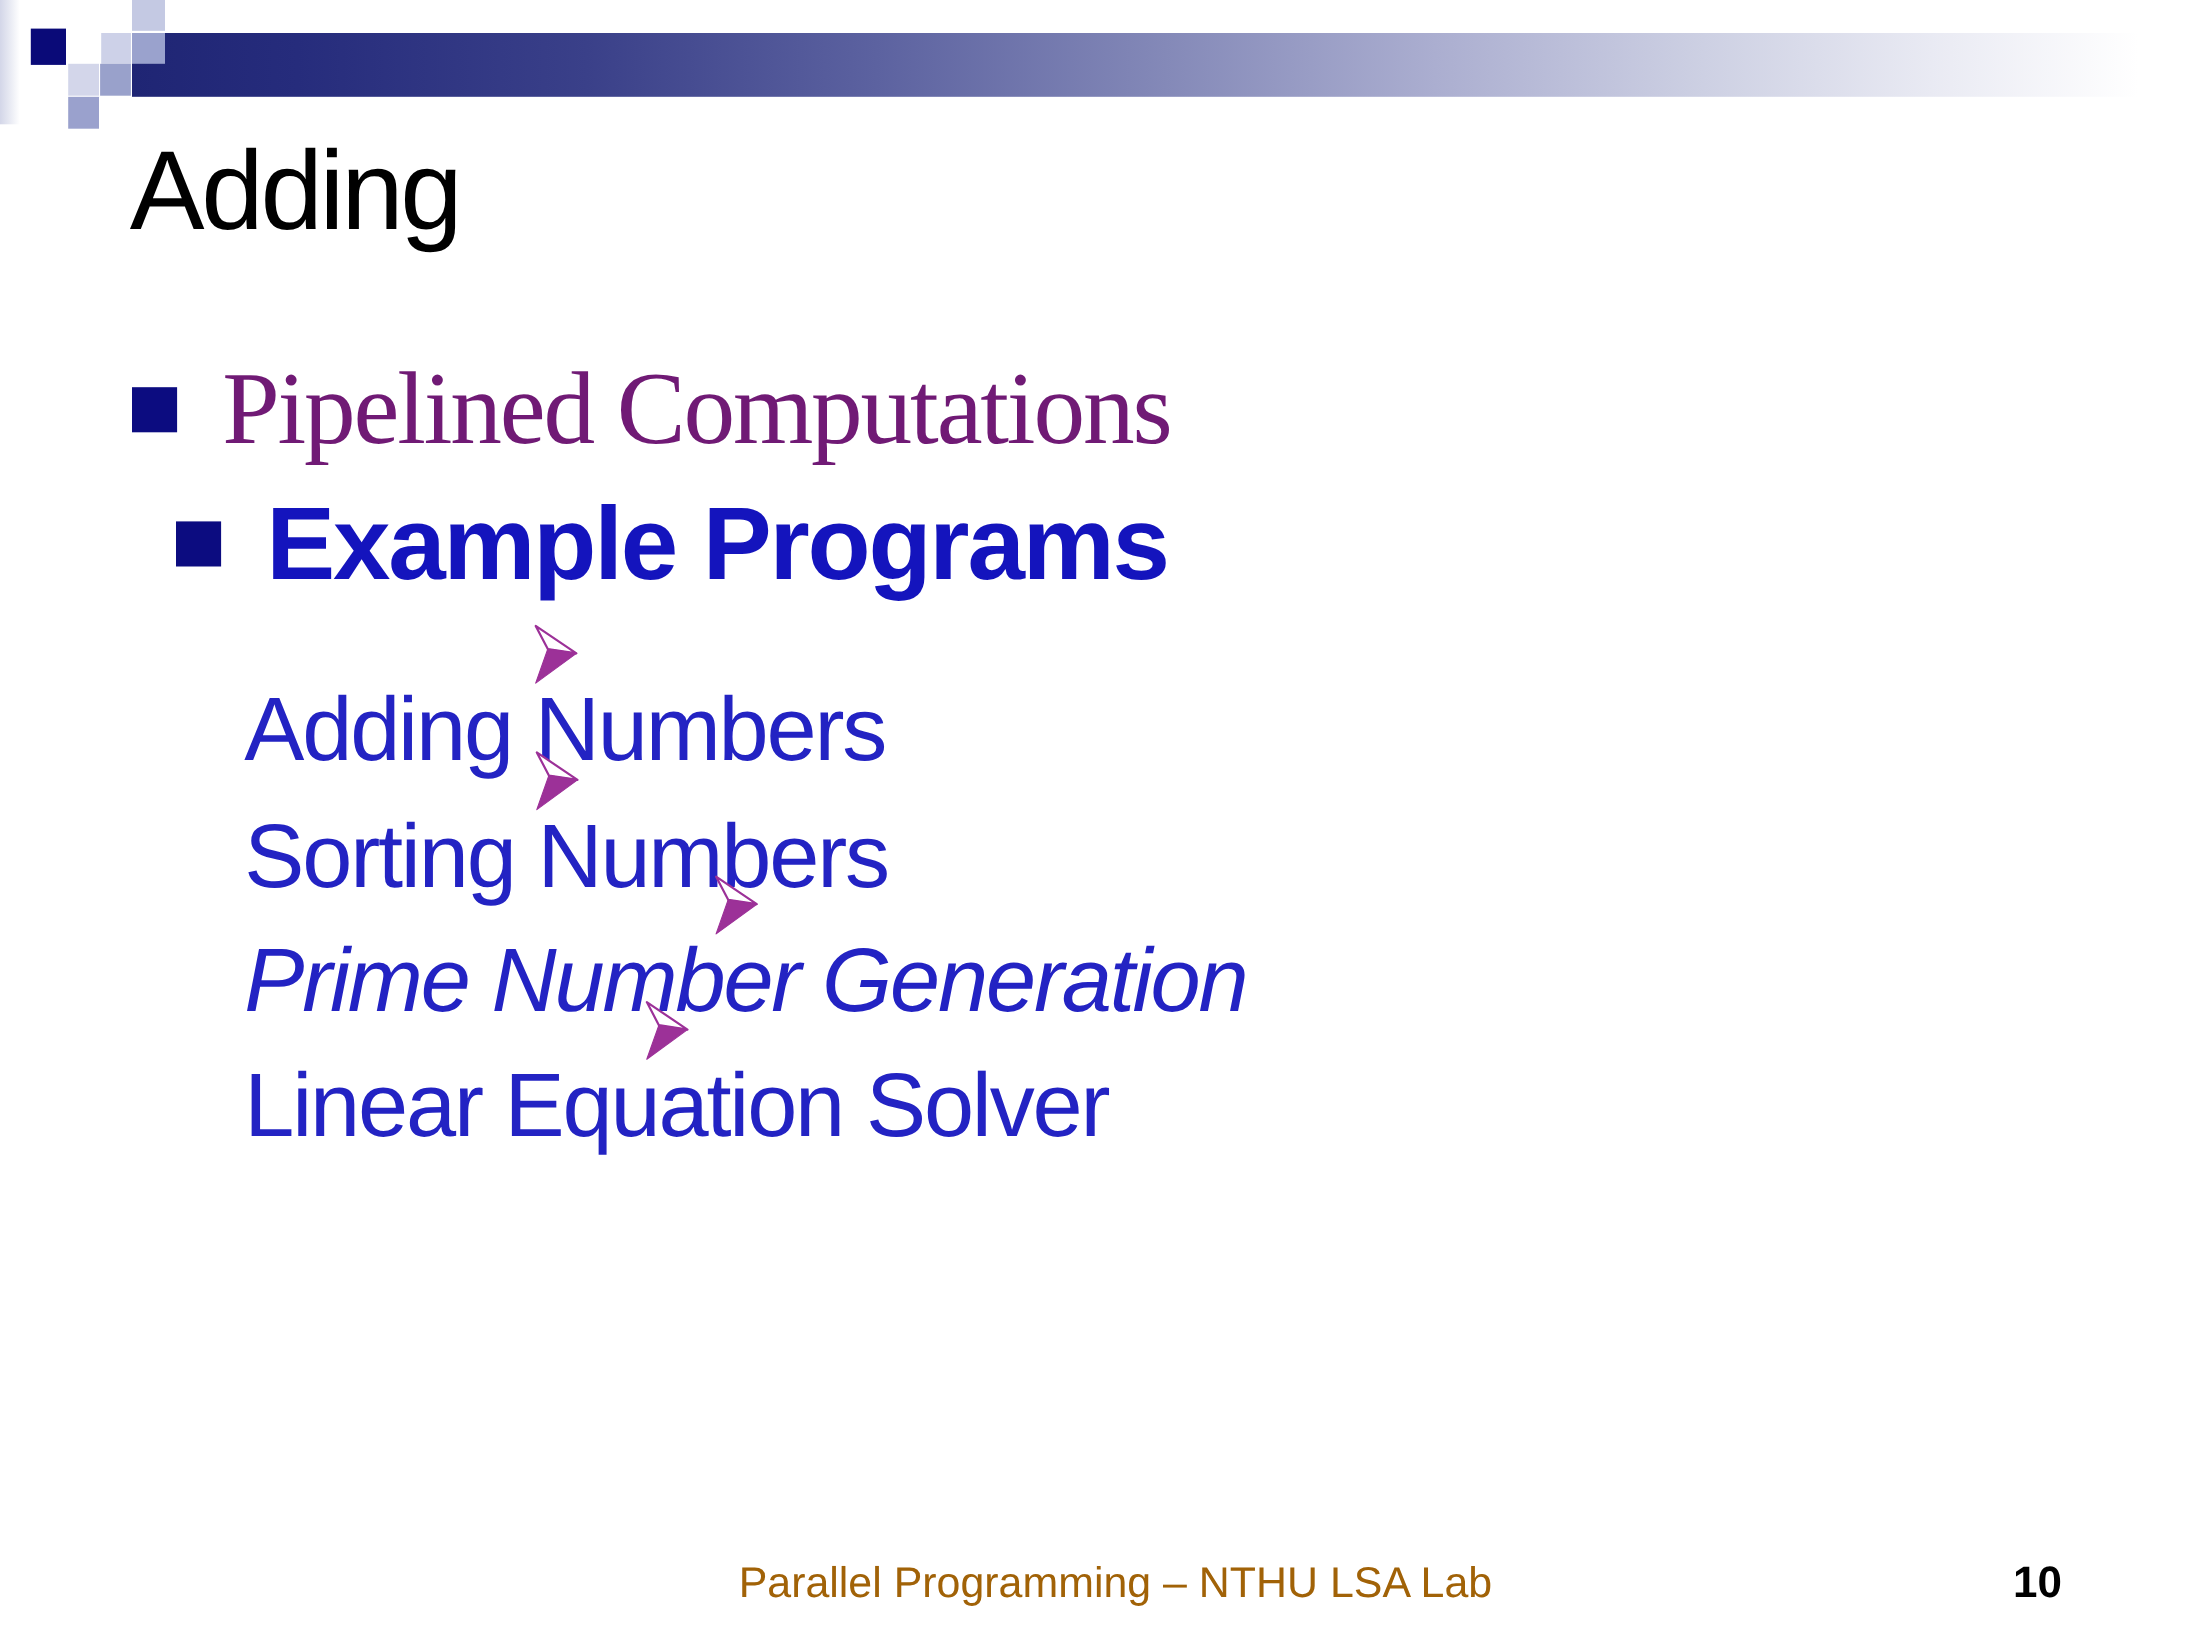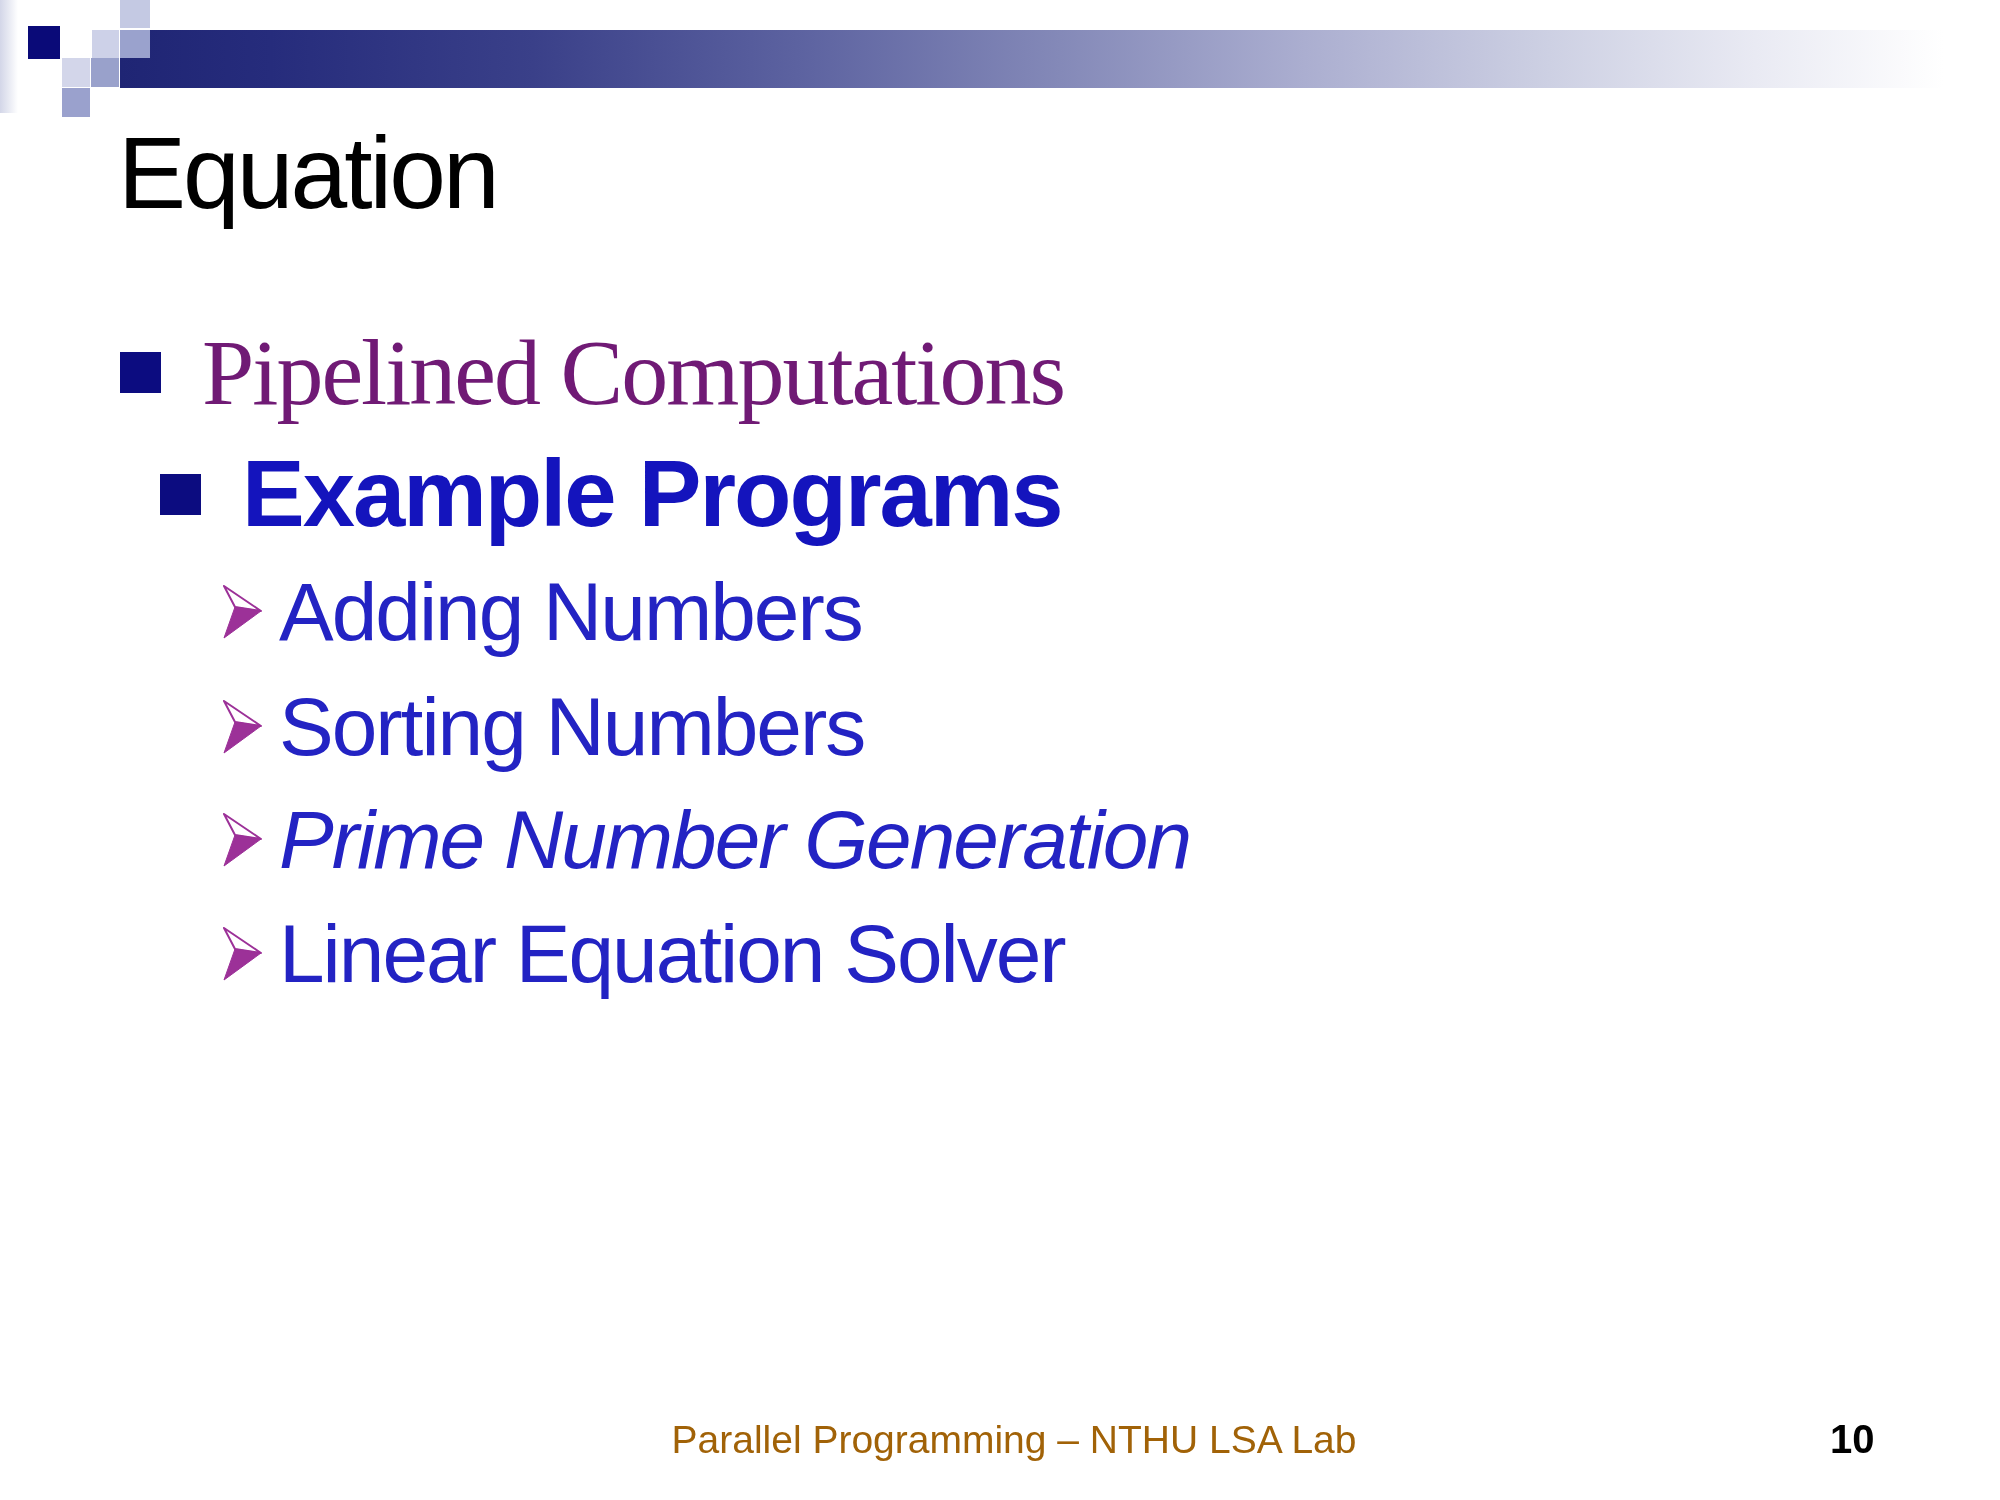--- a/index.html
+++ b/index.html
@@ -35,21 +35,21 @@
   
   .title {
     position: absolute; left: 118px; top: 122px;
     font-size: 102px; line-height: 1; letter-spacing: -3px;
     color: #000000;
   }
 
   
   .row { position: absolute; display: flex; align-items: center; white-space: nowrap; }
   .l1  { left: 120px; height: 94px; }
-  .l2  { left: 222px; height: 90px; }
+  .l2  { left: 222px; height: 90px; flex-direction: column; }
 
   .sq-bullet { width: 41px; height: 41px; background: #0c0c80; margin-right: 41px; flex: none; }
   .arrow-bullet { width: 41px; height: 56px; margin-right: 16px; flex: none; }
 
   .txt { line-height: 1; letter-spacing: -2px; }
   .l1 .txt { font-size: 94px; }
   .l1-muted  .txt { color: #701a75; font-family: Liberation Serif, serif; }
   .l1-active .txt { color: #1414bd; font-weight: bold; }
   .l2 .txt { font-size: 82px; color: #2323c3; }
 
@@ -78,21 +78,21 @@
   <div class="banner"></div>
   <div class="deco left-strip"></div>
   <div class="deco sq-above"></div>
   <div class="deco sq-navy"></div>
   <div class="deco sq-r1-light"></div>
   <div class="deco sq-r1-med"></div>
   <div class="deco sq-r2-light"></div>
   <div class="deco sq-r2-med"></div>
   <div class="deco sq-r3-med"></div>
 
-  <div class="title">Equation</div>
+  <div class="title">Adding</div>
 
   <div class="row l1 l1-muted row-pipelined">
     <span class="sq-bullet"></span>
     <span class="txt">Pipelined Computations</span>
   </div>
 
   <div class="row l1 l1-active row-example">
     <span class="sq-bullet"></span>
     <span class="txt">Example Programs</span>
   </div>

